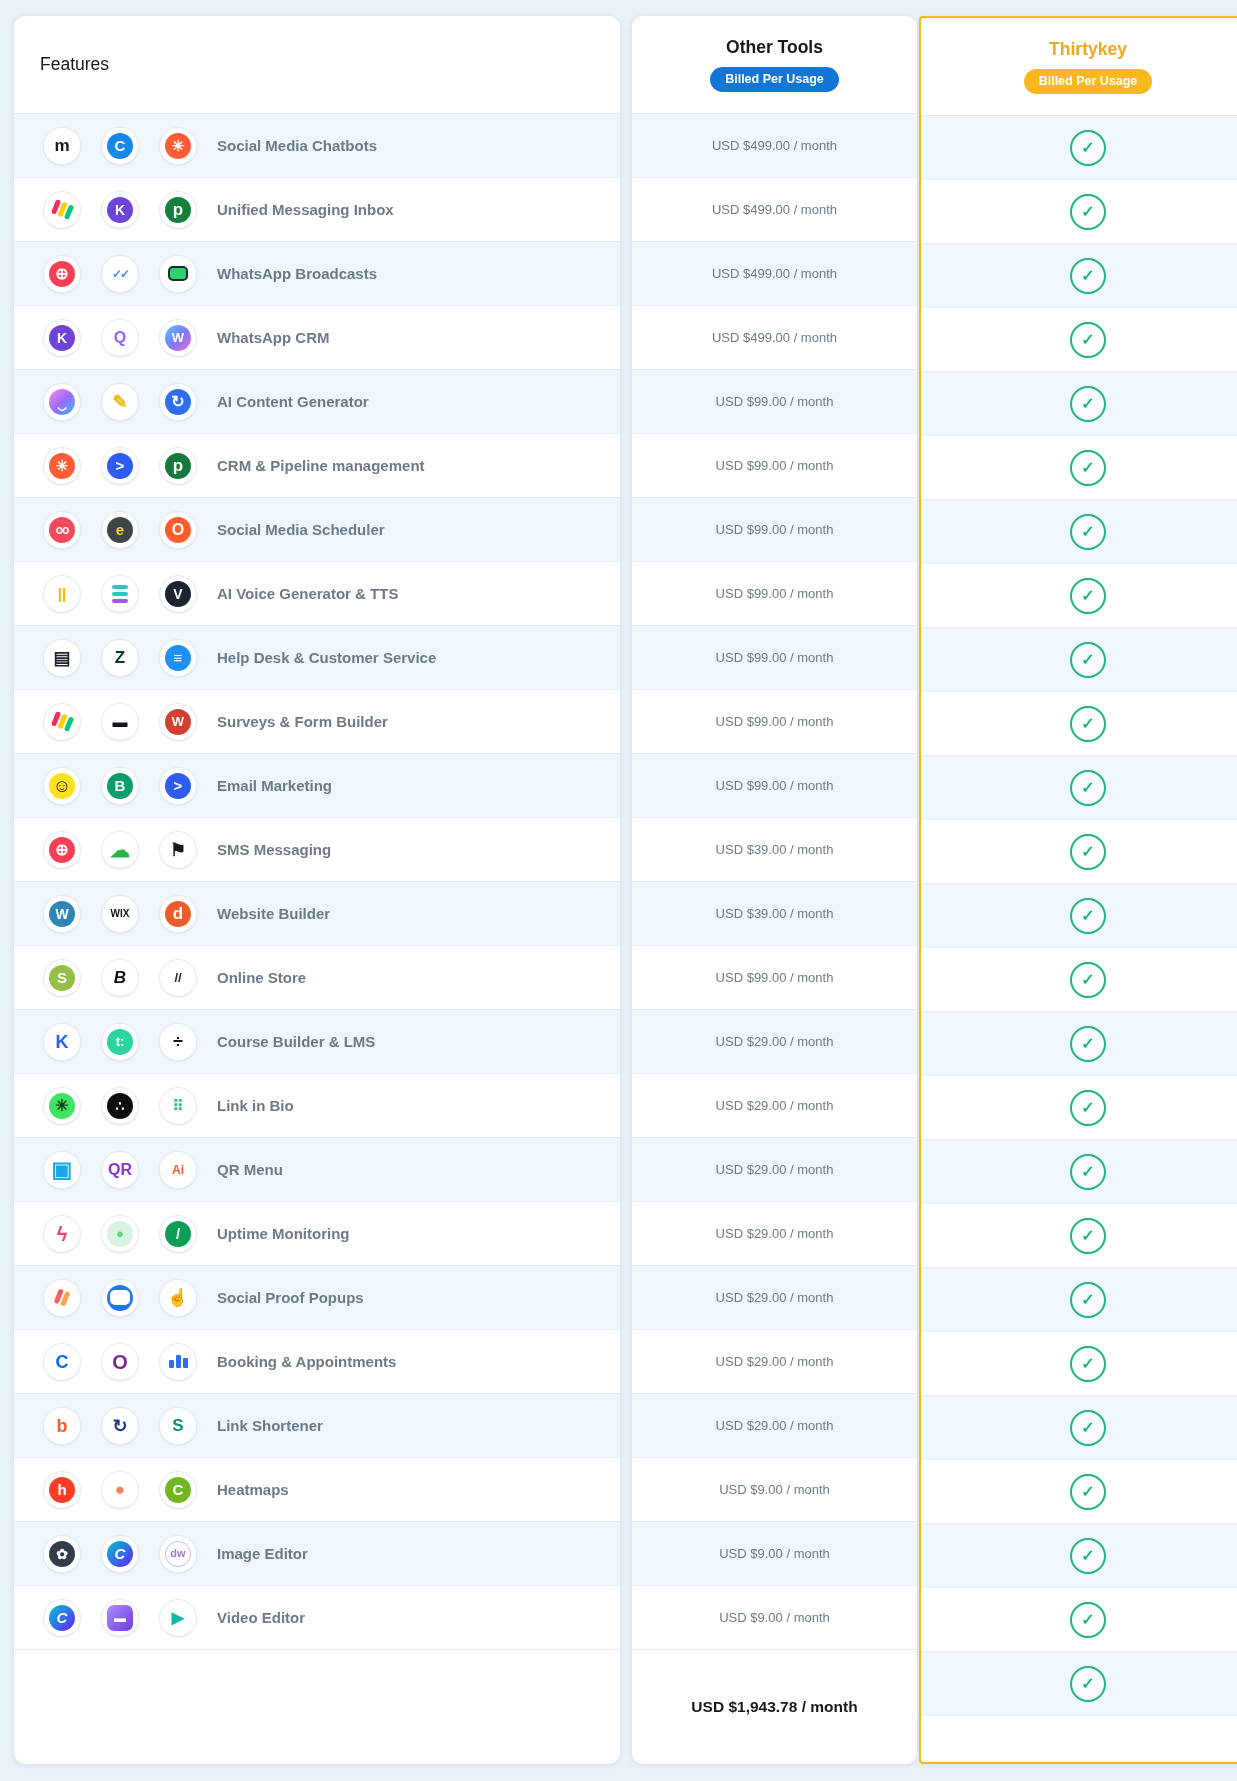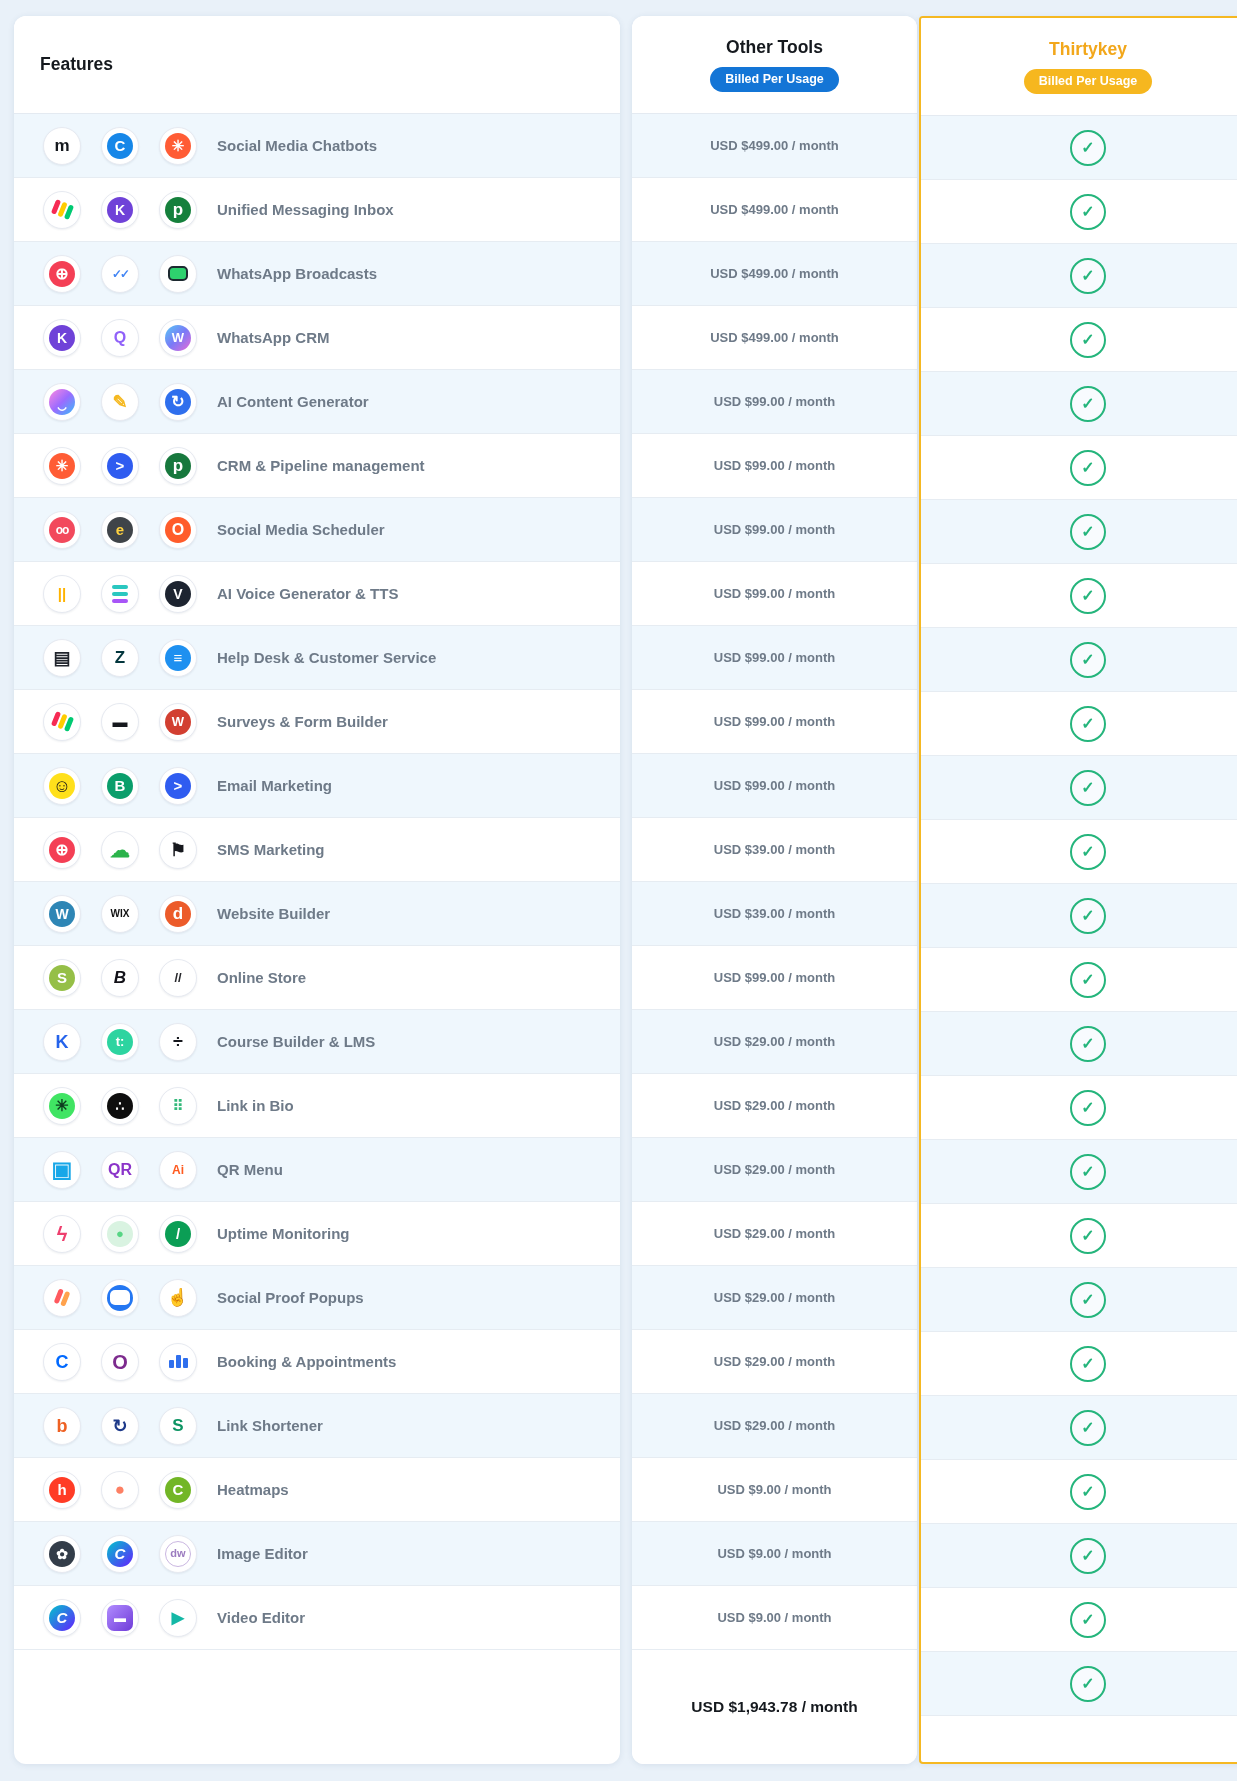--- a/index.html
+++ b/index.html
@@ -23,21 +23,21 @@
     box-shadow:0 1px 6px rgba(40,70,110,.08);
   }
   .hdr{
     height:98px;flex:0 0 98px;box-sizing:border-box;
     border-bottom:1px solid #e4eaf1;background:#fff;
     display:flex;flex-direction:column;justify-content:center;
   }
   .hdr-left{align-items:flex-start;padding-left:26px;}
   .hdr-mid,.hdr-right{align-items:center;gap:9px;}
   .features-title{
-    font-size:17.5px;font-weight:700;color:#15191e;margin:0;
+    font-size:17.5px;font-weight:400;color:#15191e;margin:0;
   }
   .col-title{font-size:17.5px;font-weight:800;color:#15191e;}
   .card-right .col-title{color:var(--orange,#f2a71b);}
   .pill{
     display:inline-block;padding:6px 15px;border-radius:999px;
     font-size:12.5px;font-weight:700;color:#fff;line-height:1;
   }
   .pill-blue{background:var(--blue,#1375d6);}
   .pill-yellow{background:var(--yellow-badge,#f6b71f);}
   .rows{flex:0 0 auto;display:flex;flex-direction:column;}
@@ -60,21 +60,21 @@
   }
   .badge{
     width:26px;height:26px;border-radius:50%;
     display:flex;align-items:center;justify-content:center;
     font-weight:800;box-sizing:border-box;line-height:1;
   }
   .badge.rounded{border-radius:7px;}
   .feat{
     margin-left:20px;font-size:15px;font-weight:700;color:#6e7a88;
   }
-  .price{font-size:13px;font-weight:700;color:#6e7a88;}
+  .price{font-size:13px;font-weight:400;color:#6e7a88;}
   .check{
     width:36px;height:36px;border-radius:50%;box-sizing:border-box;
     border:2px solid var(--green,#25b57c);color:var(--green,#25b57c);
     background:rgba(255,255,255,.55);
     display:flex;align-items:center;justify-content:center;
     font-size:16px;font-weight:900;
   }
   .ftr{
     flex:1 1 auto;display:flex;align-items:center;background:#fff;
   }
@@ -280,21 +280,21 @@
             <span class="icon">
               <span class="badge" style="background: rgb(244, 63, 85); color: rgb(255, 255, 255); font-size: 16px;">⊕</span>
             </span>
             <span class="icon">
               <span class="badge" style="background: rgb(255, 255, 255); color: rgb(43, 179, 75); font-size: 20px;">☁</span>
             </span>
             <span class="icon">
               <span class="badge" style="background: rgb(255, 255, 255); color: rgb(22, 24, 29); font-size: 18px;">⚑</span>
             </span>
           </span>
-          <span class="feat">SMS Marketing</span>
+          <span class="feat">SMS Messaging</span>
         </div>
         <div class="row row-left">
           <span class="icons">
             <span class="icon">
               <span class="badge" style="background: rgb(46, 134, 181); color: rgb(255, 255, 255); font-size: 14px;">W</span>
             </span>
             <span class="icon">
               <span class="badge" style="background: rgb(255, 255, 255); color: rgb(17, 17, 17); font-size: 10px;">WIX</span>
             </span>
             <span class="icon">

